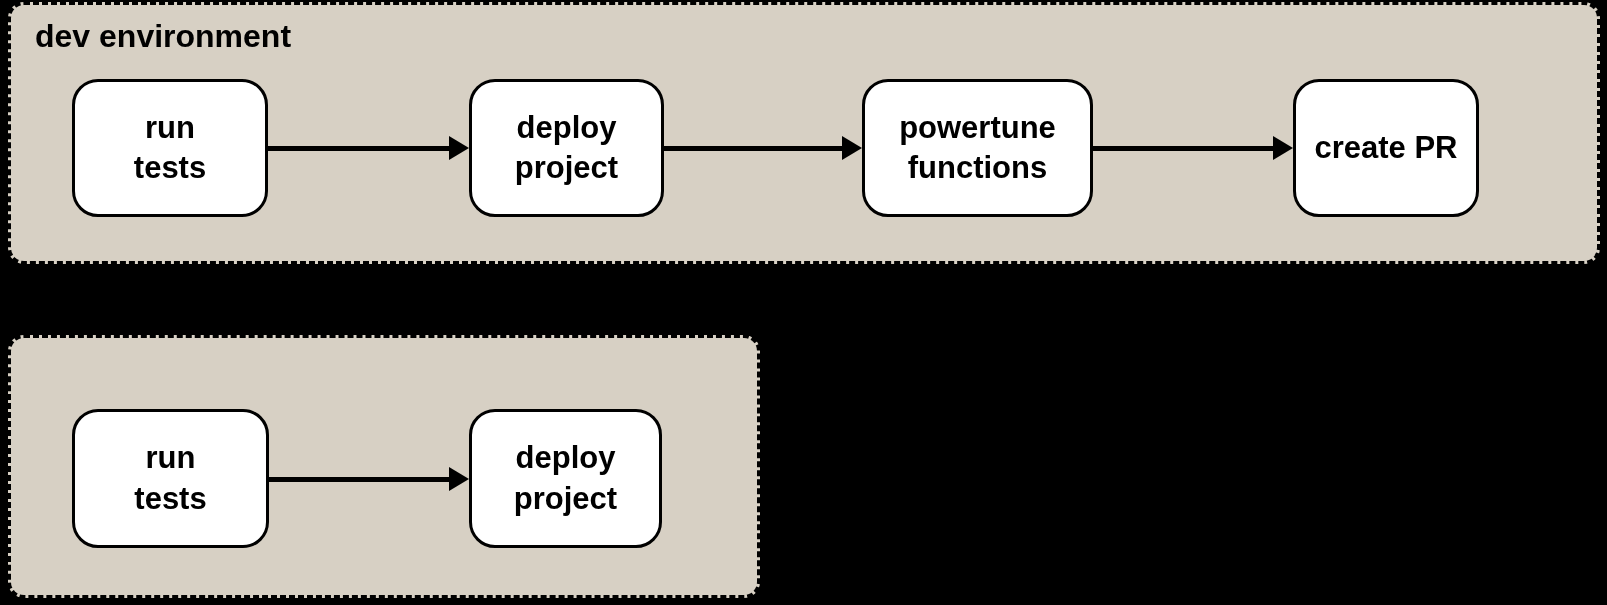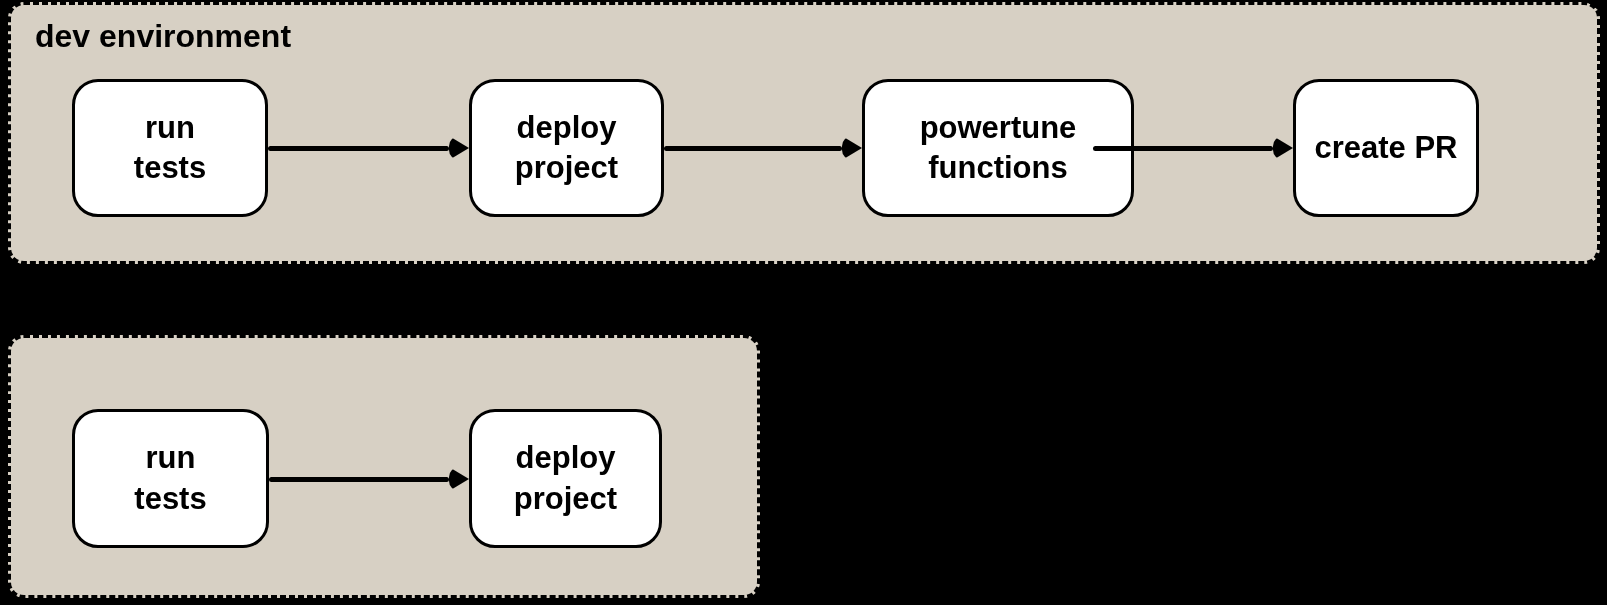--- a/index.html
+++ b/index.html
@@ -4,21 +4,21 @@
 <style>
   :root {
     --bg: #000000;
     --group-fill: #d7d0c4;
     --group-border: #000000;
     --node-fill: #ffffff;
     --node-border: #000000;
     --arrow: #000000;
     --text: #000000;
   }
-  * { margin: 0; padding: 0; box-sizing: border-box; border-radius: 32px; }
+  * { margin: 0; padding: 0; box-sizing: border-box; }
   html, body {
     background: var(--bg);
     font-family: "Liberation Sans", sans-serif;
   }
   .canvas {
     position: relative;
     width: 1607px;
     height: 605px;
     background: var(--bg);
     overflow: hidden;
@@ -53,21 +53,21 @@
     font-size: 31px;
     font-weight: 700;
     line-height: 1.3;
     color: var(--text);
     text-align: center;
     white-space: pre-line;
   }
   
   .g0n0 { left: 61px;  top: 74px; width: 196px; height: 138px; }
   .g0n1 { left: 458px; top: 74px; width: 195px; height: 138px; }
-  .g0n2 { left: 851px; top: 74px; width: 272px; height: 138px; }
+  .g0n2 { left: 851px; top: 74px; width: 231px; height: 138px; }
   .g0n3 { left: 1282px;top: 74px; width: 186px; height: 138px; }
   
   .g1n0 { left: 61px;  top: 71px; width: 197px; height: 139px; }
   .g1n1 { left: 458px; top: 71px; width: 193px; height: 139px; }
   
   .arrow {
     position: absolute;
     height: 24px;
     display: flex;
     align-items: center;

